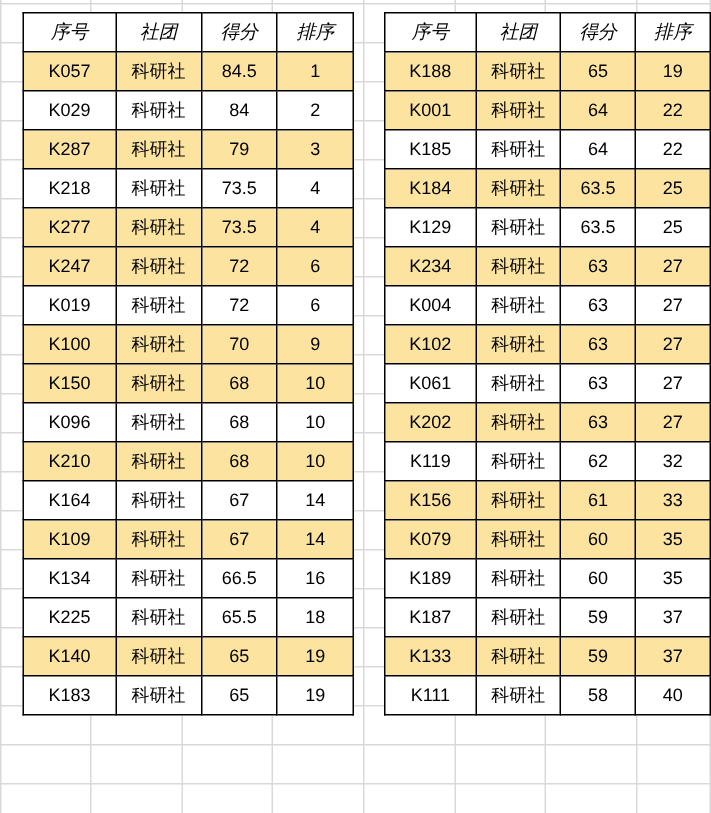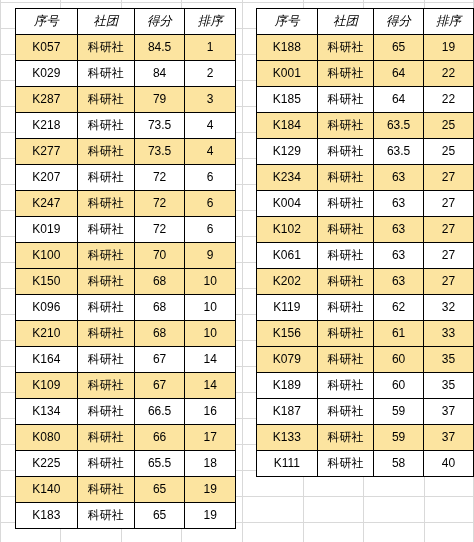--- a/index.html
+++ b/index.html
@@ -168,38 +168,32 @@
             <td>科研社</td>
             <td>73.5</td>
             <td>4</td>
           </tr>
           <tr class="row-hl">
             <td>K277</td>
             <td>科研社</td>
             <td>73.5</td>
             <td>4</td>
           </tr>
-          <tr class="row-plain">
-            <td>K207</td>
+          <tr class="row-hl">
+            <td>K247</td>
             <td>科研社</td>
             <td>72</td>
             <td>6</td>
           </tr>
-          <tr class="row-hl">
-            <td>K247</td>
+          <tr class="row-plain">
+            <td>K019</td>
             <td>科研社</td>
             <td>72</td>
             <td>6</td>
           </tr>
-          <tr class="row-plain">
-            <td>K019</td>
-            <td>科研社</td>
-            <td>72</td>
-            <td>6</td>
-          </tr>
           <tr class="row-hl">
             <td>K100</td>
             <td>科研社</td>
             <td>70</td>
             <td>9</td>
           </tr>
           <tr class="row-hl">
             <td>K150</td>
             <td>科研社</td>
             <td>68</td>
@@ -227,26 +221,20 @@
             <td>K109</td>
             <td>科研社</td>
             <td>67</td>
             <td>14</td>
           </tr>
           <tr class="row-plain">
             <td>K134</td>
             <td>科研社</td>
             <td>66.5</td>
             <td>16</td>
-          </tr>
-          <tr class="row-hl">
-            <td>K080</td>
-            <td>科研社</td>
-            <td>66</td>
-            <td>17</td>
           </tr>
           <tr class="row-plain">
             <td>K225</td>
             <td>科研社</td>
             <td>65.5</td>
             <td>18</td>
           </tr>
           <tr class="row-hl">
             <td>K140</td>
             <td>科研社</td>

